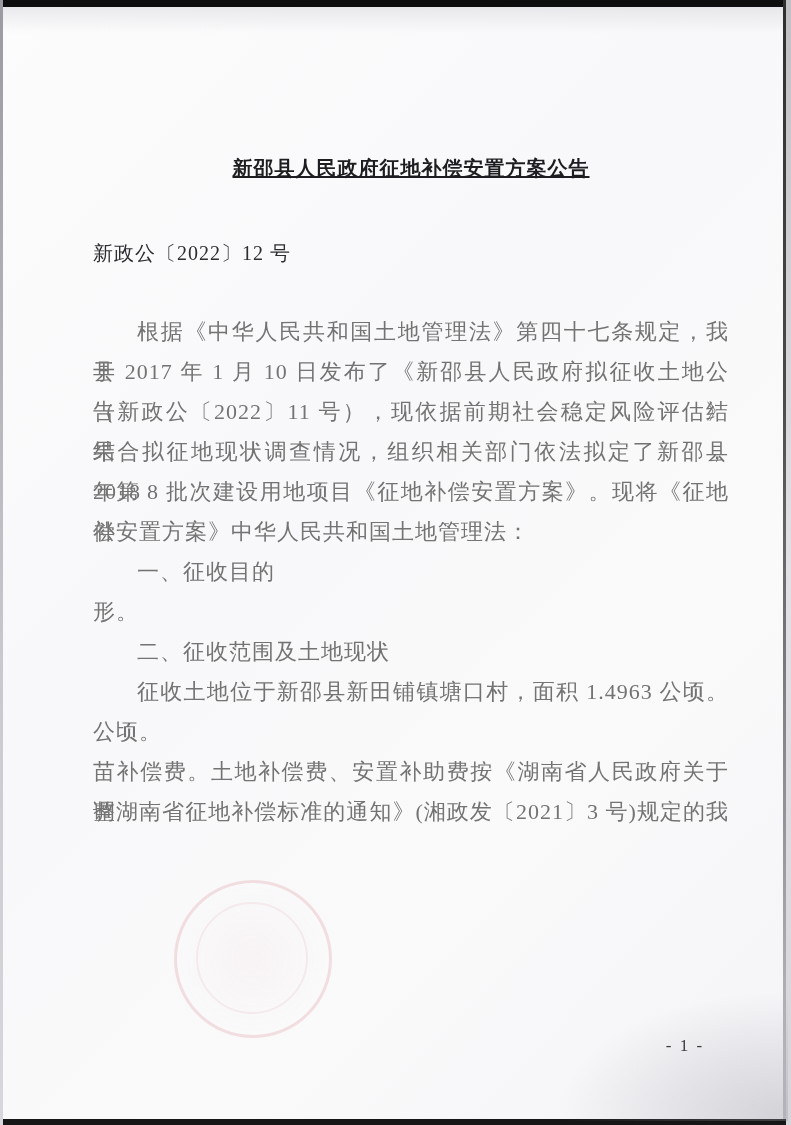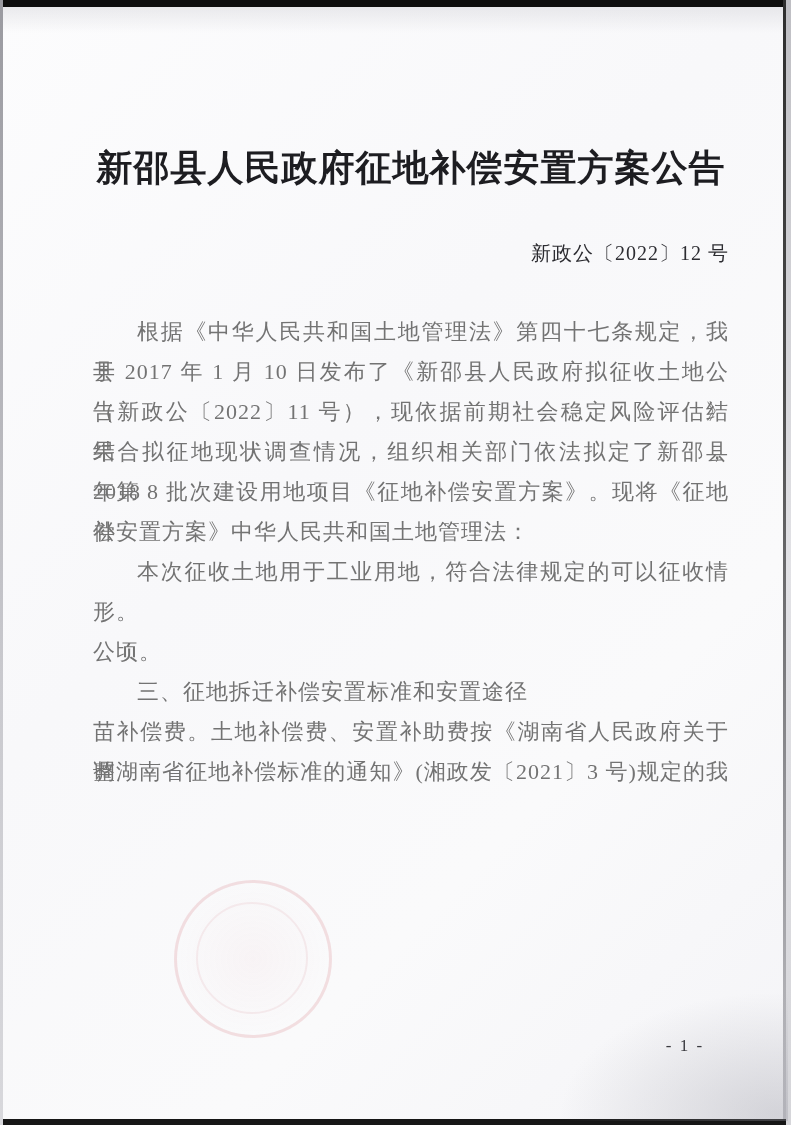--- a/index.html
+++ b/index.html
@@ -49,26 +49,26 @@
     border: 3px solid rgba(208, 110, 120, 0.20); border-radius: 50%;
     background: radial-gradient(circle, rgba(220,130,140,0.05), rgba(220,130,140,0) 70%);
   }
   .seal-inner {
     position: absolute; left: 196px; top: 902px; width: 108px; height: 108px;
     border: 2px solid rgba(208, 110, 120, 0.10); border-radius: 50%;
   }
 
   .title {
     position: absolute; left: 93px; top: 150px; width: 636px;
-    font-size: 36px; font-weight: bold; color: #1d1d21;
-    text-align: center; letter-spacing: 1px; line-height: 36px;
+    font-size: 20px; font-weight: bold; color: #1d1d21;
+    text-align: center; letter-spacing: 1px; line-height: 36px; text-decoration: underline;
   }
   .docnum {
     position: absolute; left: 93px; top: 239px; width: 636px;
-    font-size: 20px; color: #2c2c31; text-align: right; letter-spacing: 1px;
+    font-size: 20px; color: #2c2c31; text-align: left; letter-spacing: 1px;
     line-height: 28px;
   }
   .bodytext {
     position: absolute; left: 93px; top: 312px; width: 636px;
     font-size: 22px; color: #737373; letter-spacing: 1px;
   }
   .line { height: 40px; line-height: 40px; white-space: nowrap; overflow: visible; }
   .line.jl { white-space: normal; text-align: justify; text-align-last: justify; }
   .line.ind { text-indent: 2em; }
   .pageno {
@@ -98,22 +98,23 @@
 
   <div class="docnum">新政公〔2022〕12 号</div>
 
   <div class="bodytext">
     <div class="line ind jl">根据《中华人民共和国土地管理法》第四十七条规定，我县</div>
     <div class="line jl">于 2017 年 1 月 10 日发布了《新邵县人民政府拟征收土地公告》</div>
     <div class="line jl">（新政公〔2022〕11 号），现依据前期社会稳定风险评估结果，</div>
     <div class="line jl">结合拟征地现状调查情况，组织相关部门依法拟定了新邵县 2018</div>
     <div class="line jl">年第 8 批次建设用地项目《征地补偿安置方案》。现将《征地补</div>
     <div class="line">偿安置方案》中华人民共和国土地管理法：</div>
-    <div class="line ind jl">本次征收土地用于工业用地，符合法律规定的可以征收情</div>
+    <div class="line ind">一、征收目的</div>
     <div class="line">形。</div>
+    <div class="line ind">二、征收范围及土地现状</div>
+    <div class="line ind jl">征收土地位于新邵县新田铺镇塘口村，面积 1.4963 公顷。</div>
     <div class="line">公顷。</div>
-    <div class="line ind">三、征地拆迁补偿安置标准和安置途径</div>
     <div class="line jl">苗补偿费。土地补偿费、安置补助费按《湖南省人民政府关于调</div>
     <div class="line jl">整湖南省征地补偿标准的通知》(湘政发〔2021〕3 号)规定的我</div>
   </div>
 
   <div class="pageno">- 1 -</div>
 </div>
 
 </body></html>

